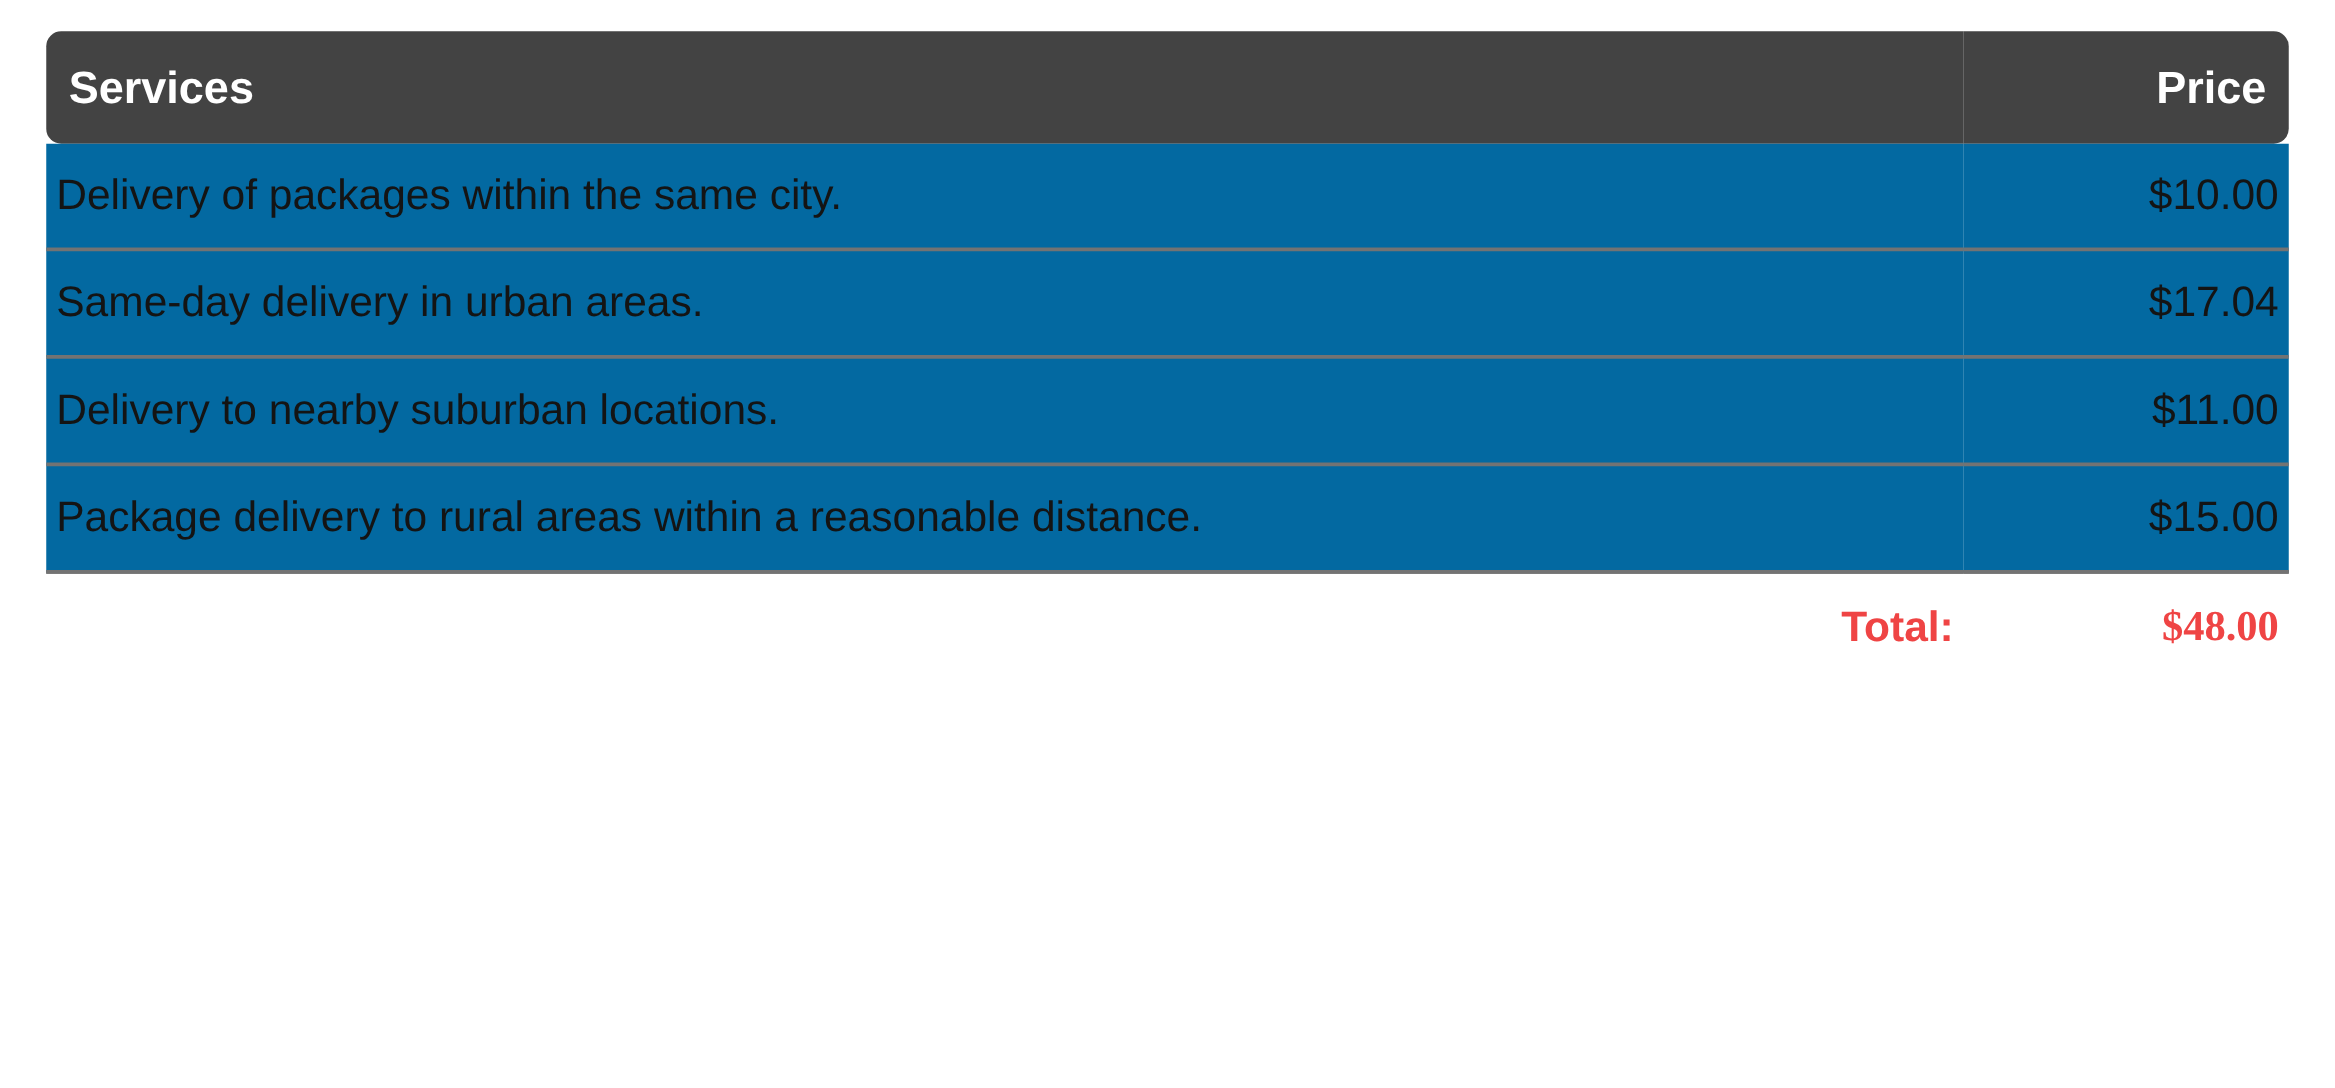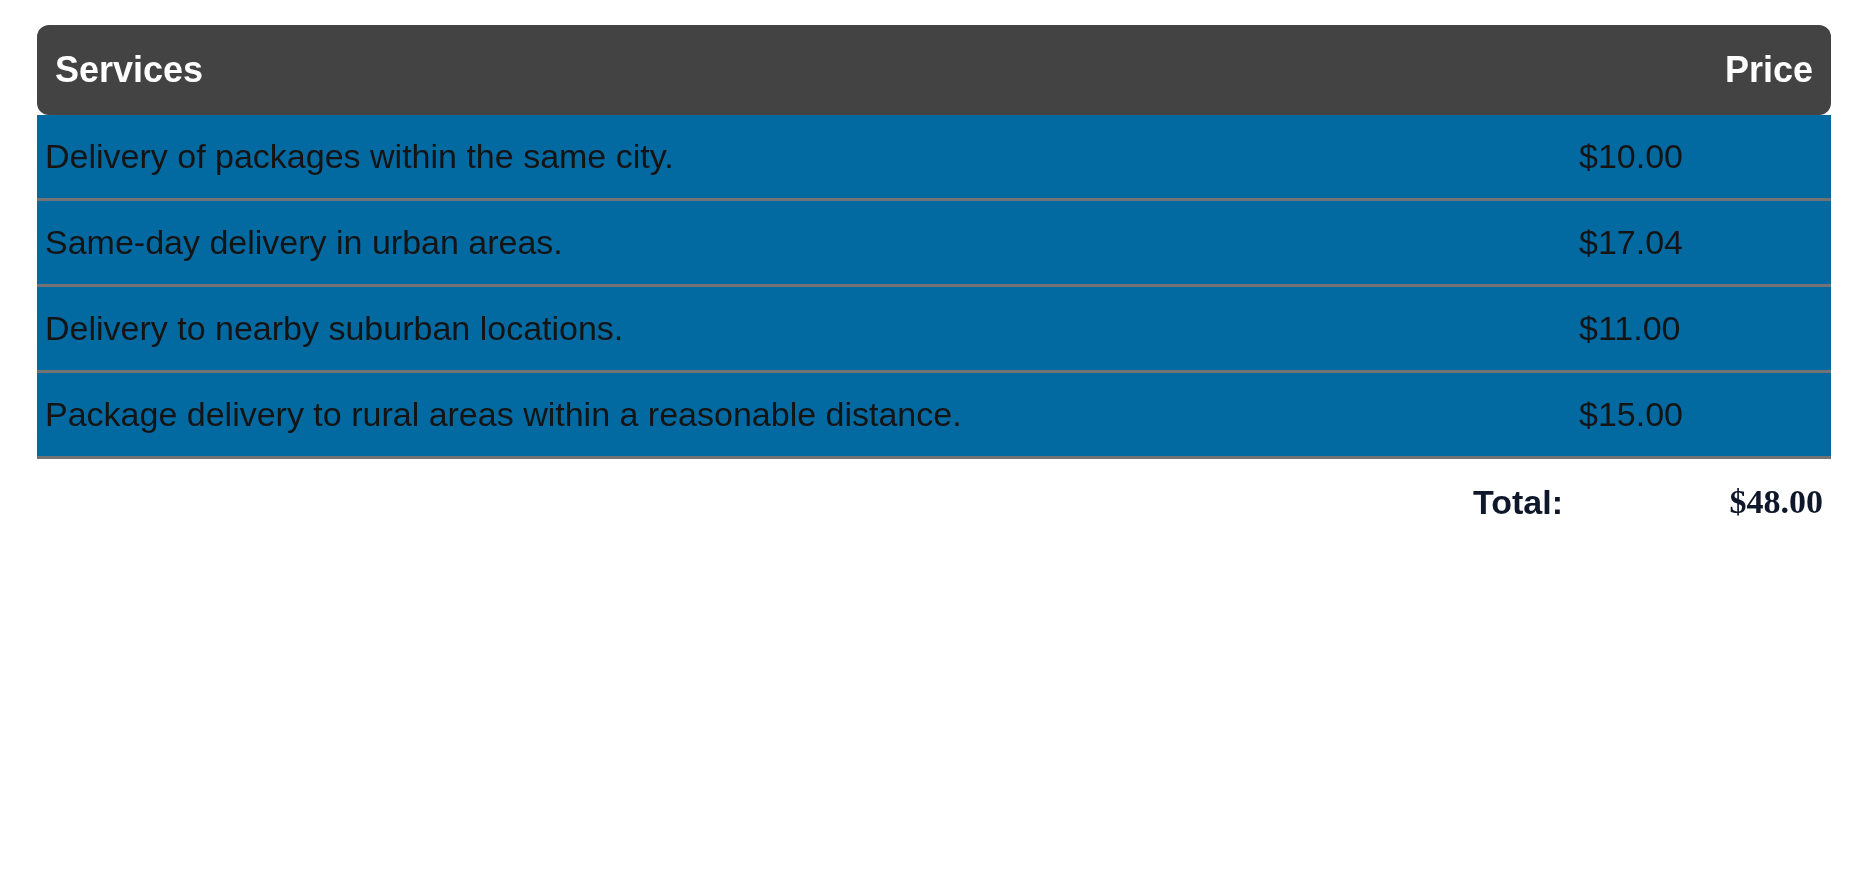--- a/index.html
+++ b/index.html
@@ -40,27 +40,27 @@
   tbody td {
     border-bottom: 3px solid #737373;
     font-size: 34px;
     color: #141414;
     height: 83px;
     padding: 0 8px;
     vertical-align: middle;
     background: #0369a1;
   }
   td.service-cell { text-align: left; }
-  td.price-cell   { text-align: left; }
+  td.price-cell   { text-align: right; }
 
   tr.total-row td {
     border-bottom: none;
     font-weight: 700;
     font-size: 34px;
-    color: #0f172a;
+    color: #ef4444;
     height: 86px;
     padding: 0 8px;
     vertical-align: middle;
   }
   td.total-label-cell { text-align: right; }
   td.total-value-cell { text-align: right; font-family: Liberation Serif, serif; }
 
   .terms-section {
     margin-top: 42px;
     padding-left: 8px;

